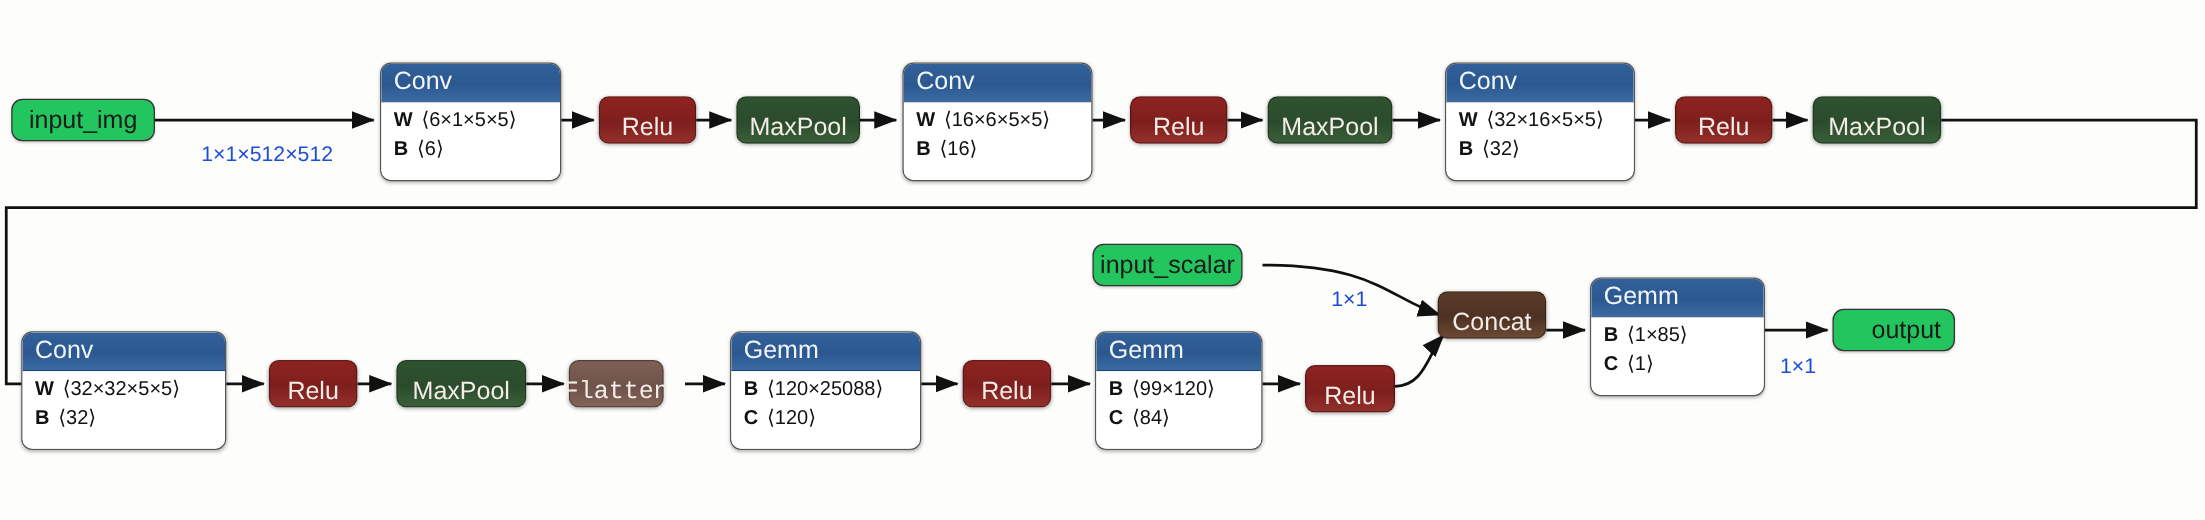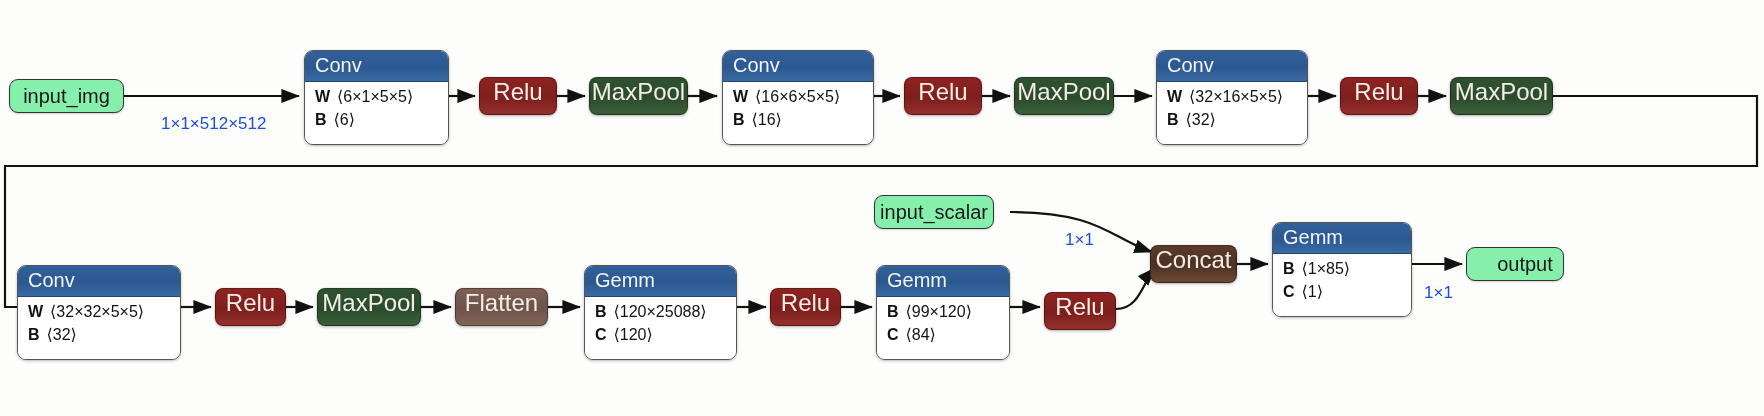--- a/index.html
+++ b/index.html
@@ -27,39 +27,39 @@
   }
 
   
   .node {
     position: absolute;
     box-sizing: border-box;
   }
 
   
   .io {
-    background: #86efac;
+    background: #22c55e;
     border: 1.6px solid #333333;
     border-radius: 9px;
     color: #1a1a1a;
     font-size: 20px;
     display: flex;
     align-items: center;
     justify-content: center;
     height: 34px;
     box-shadow: 0 1px 2px rgba(0,0,0,0.18);
   }
 
   
   .op {
     border-radius: 8px;
     color: #f3ece7;
-    font-size: 24px;
+    font-size: 20px;
     display: flex;
-    align-items: flex-start;
+    align-items: flex-end;
     justify-content: center;
     height: 38px;
     box-shadow: 0 1px 3px rgba(0,0,0,0.30);
     border: 1px solid rgba(0,0,0,0.35);
   }
   .op.relu    { background: linear-gradient(180deg,#8e2320 0%, #7e1f1d 55%, #93302b 100%); }
   .op.maxpool { background: linear-gradient(180deg,#2e5230 0%, #2b4c2c 55%, #3b5f3a 100%); }
   .op.flatten { background: linear-gradient(180deg,#7d6055 0%, #6e534a 55%, #826358 100%); }
   .op.concat  { background: linear-gradient(180deg,#5b3b28 0%, #4e3122 55%, #6b4a34 100%); }
 
@@ -225,21 +225,21 @@
   </div>
 
   <div class="node op relu" style="left:215px; top:288px; width:71px;">
     <span>Relu</span>
   </div>
 
   <div class="node op maxpool" style="left:317px; top:288px; width:104px;">
     <span>MaxPool</span>
   </div>
 
-  <div class="node op flatten" style="left:455px; top:288px; width:93px;">
+  <div class="node op flatten" style="left:455px; top:288px; width:76px;font-family:Liberation Mono, monospace;">
     <span>Flatten</span>
   </div>
 
   <div class="node pbox" style="left:584px; top:265px; width:153px; height:95px;">
     <div class="hdr">Gemm</div>
     <div class="body">
       <div class="prow">
         <b>B</b><span class="val">⟨120×25088⟩</span>
       </div>
       <div class="prow">
@@ -265,21 +265,21 @@
   </div>
 
   <div class="node op relu" style="left:1044px; top:292px; width:72px;">
     <span>Relu</span>
   </div>
 
   <div class="node io" style="left:874px; top:195px; width:120px;">
     <span>input_scalar</span>
   </div>
 
-  <div class="node op concat" style="left:1150px; top:245px; width:87px;">
+  <div class="node op concat" style="left:1150px; top:233px; width:87px;">
     <span>Concat</span>
   </div>
 
   <div class="node pbox" style="left:1272px; top:222px; width:140px; height:95px;">
     <div class="hdr">Gemm</div>
     <div class="body">
       <div class="prow">
         <b>B</b><span class="val">⟨1×85⟩</span>
       </div>
       <div class="prow">

